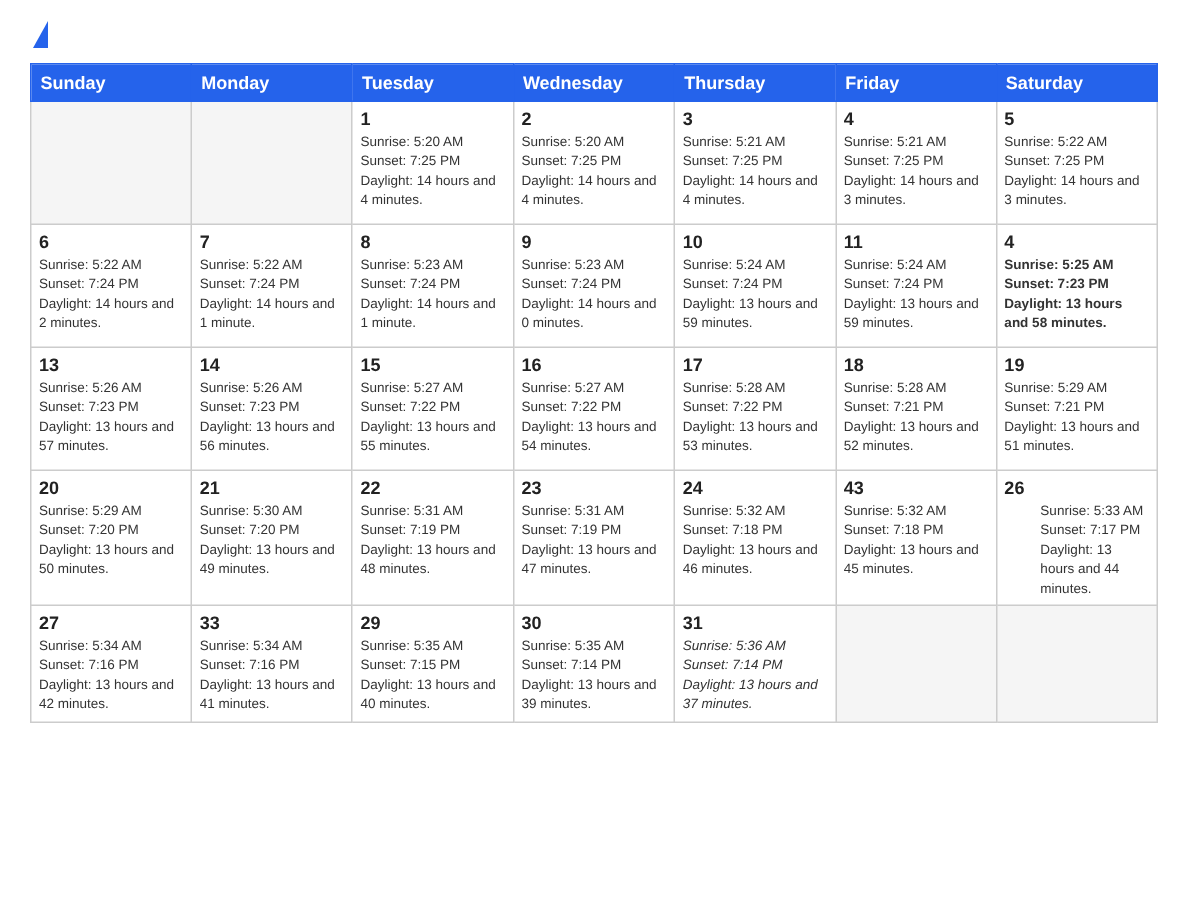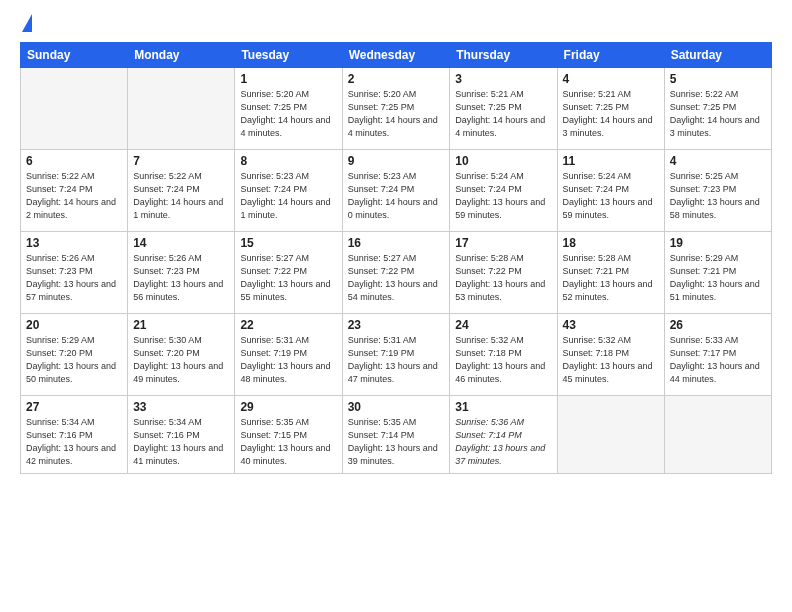--- a/index.html
+++ b/index.html
@@ -203,21 +203,21 @@
 Daylight: 13 hours and 59 minutes.</div>
           </td>
           <td>
             <span class="day-num">11</span>
             <div class="day-info" style="white-space: pre-line;">Sunrise: 5:24 AM
 Sunset: 7:24 PM
 Daylight: 13 hours and 59 minutes.</div>
           </td>
           <td>
             <span class="day-num">4</span>
-            <div class="day-info" style="white-space: pre-line;">Sunrise: 5:25 AM
+            <div class="day-info" style="white-space: pre-line; font-weight: bold;">Sunrise: 5:25 AM
 Sunset: 7:23 PM
 Daylight: 13 hours and 58 minutes.</div>
           </td>
         </tr>
         <tr>
           <td>
             <span class="day-num">13</span>
             <div class="day-info" style="white-space: pre-line;">Sunrise: 5:26 AM
 Sunset: 7:23 PM
 Daylight: 13 hours and 57 minutes.</div>
@@ -291,21 +291,21 @@
 Daylight: 13 hours and 46 minutes.</div>
           </td>
           <td>
             <span class="day-num">43</span>
             <div class="day-info" style="white-space: pre-line;">Sunrise: 5:32 AM
 Sunset: 7:18 PM
 Daylight: 13 hours and 45 minutes.</div>
           </td>
           <td>
             <span class="day-num">26</span>
-            <div class="day-info" style="white-space: pre-line;">Sunrise: 5:33 AM
+            <div class="day-info" style="white-space: pre-line; margin-left: 24px;">Sunrise: 5:33 AM
 Sunset: 7:17 PM
 Daylight: 13 hours and 44 minutes.</div>
           </td>
         </tr>
         <tr class="last-row">
           <td>
             <span class="day-num">27</span>
             <div class="day-info" style="white-space: pre-line;">Sunrise: 5:34 AM
 Sunset: 7:16 PM
 Daylight: 13 hours and 42 minutes.</div>

